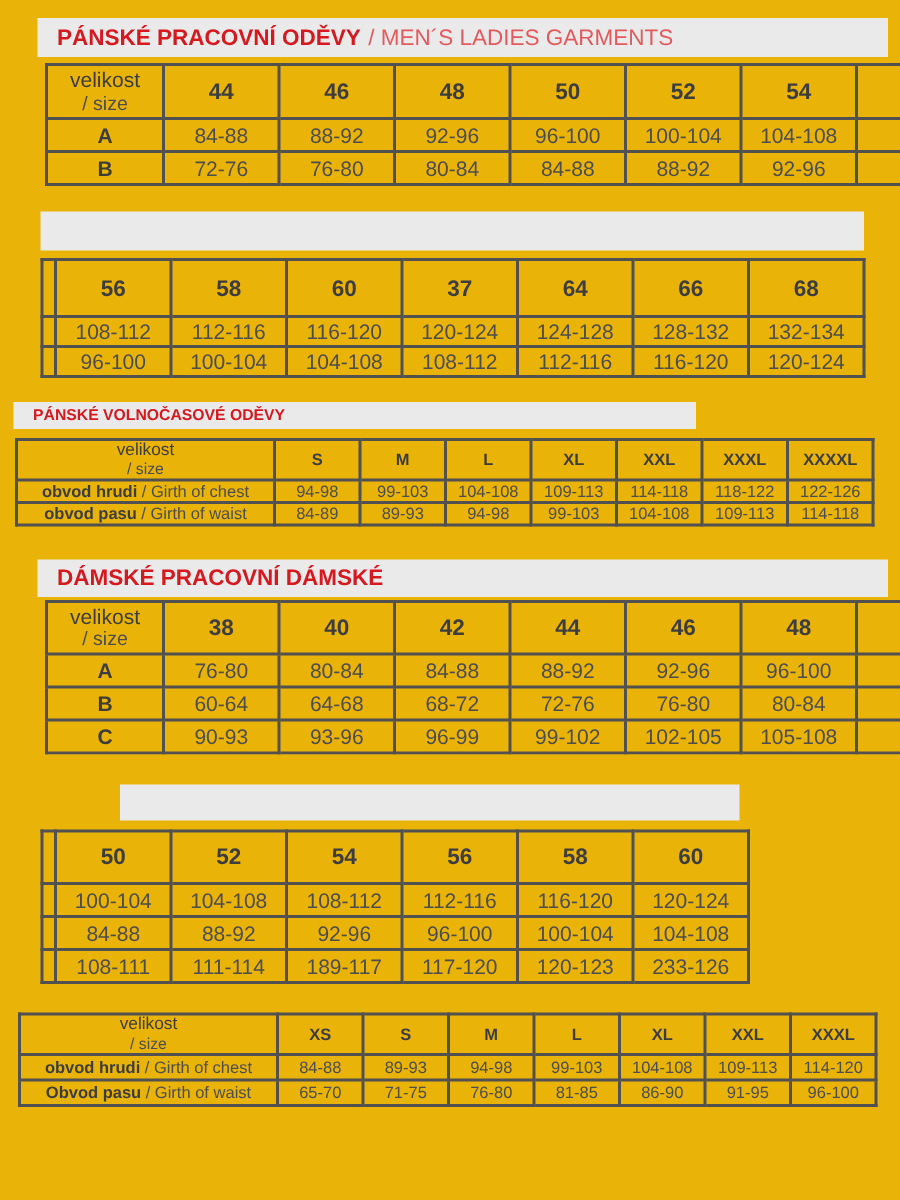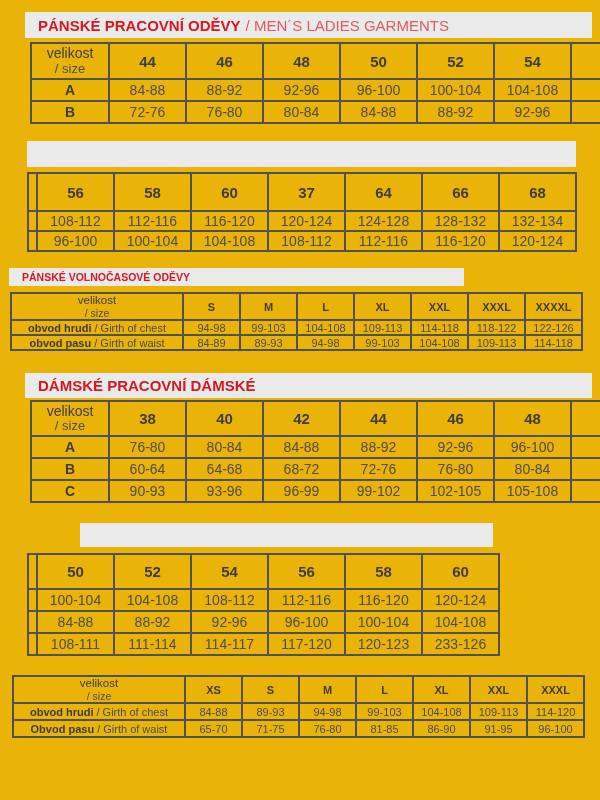--- a/index.html
+++ b/index.html
@@ -301,21 +301,21 @@
       <td>88-92</td>
       <td>92-96</td>
       <td>96-100</td>
       <td>100-104</td>
       <td>104-108</td>
     </tr>
     <tr style="height:22px">
       <td class="stub"></td>
       <td>108-111</td>
       <td>111-114</td>
-      <td>114-117</td>
+      <td>189-117</td>
       <td>117-120</td>
       <td>120-123</td>
       <td>233-126</td>
     </tr>
   </tbody>
     </table>
 
   <table class="sz sm abs" style="left:12px;top:675px;width:571px;">
     <colgroup>
         <col style="width:172px">

